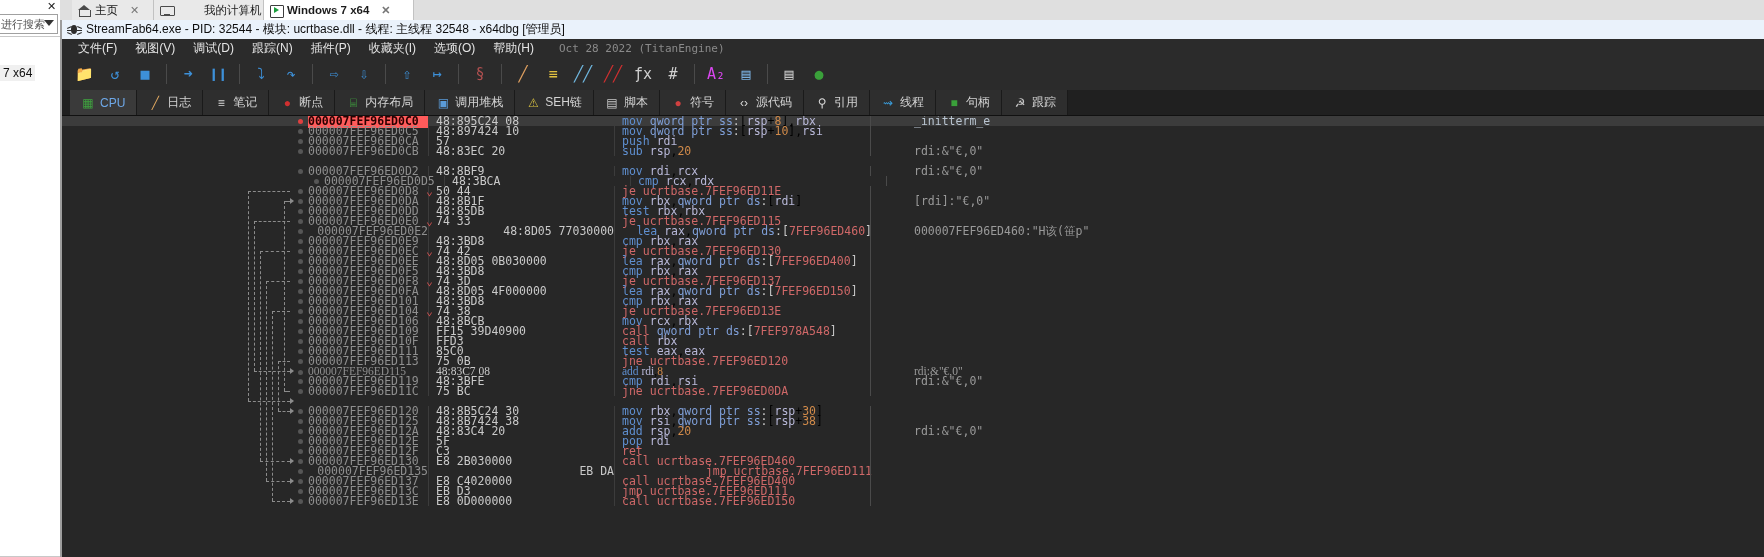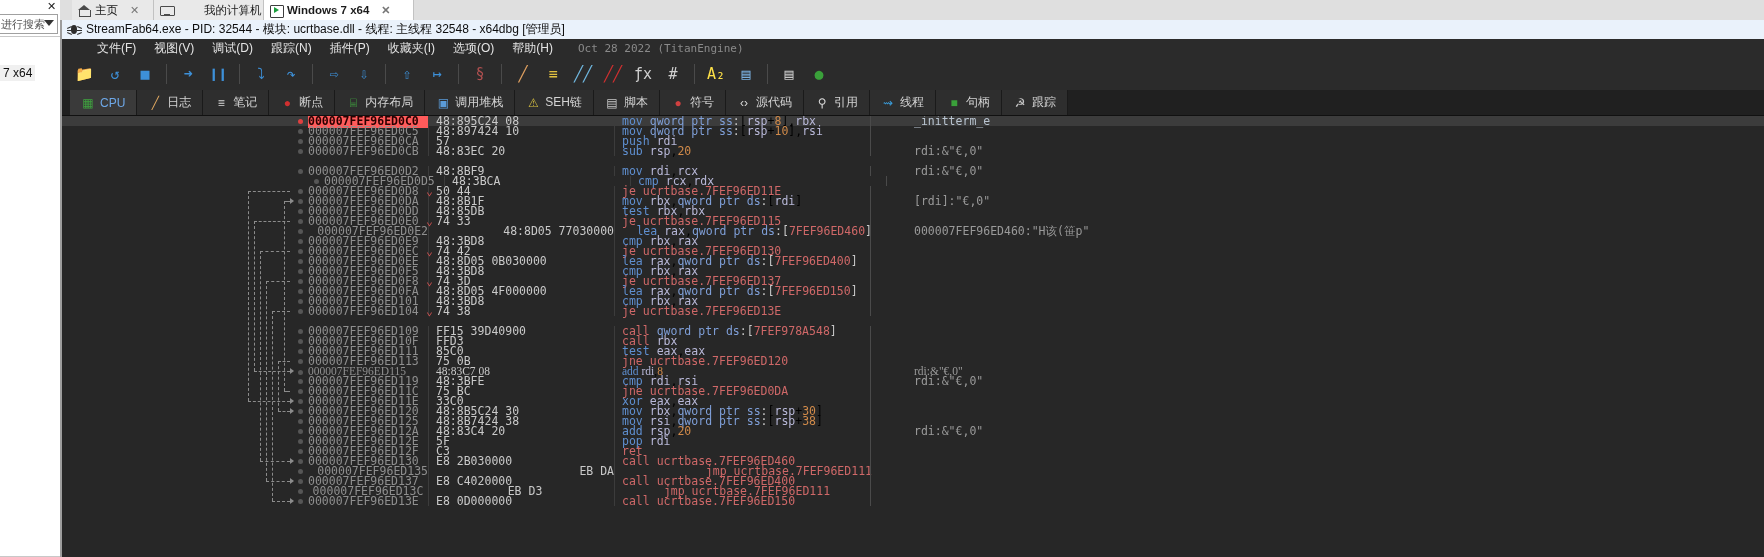--- a/index.html
+++ b/index.html
@@ -120,21 +120,21 @@
   #bug-icon .r1 { right:-0.5px; top:4px; transform: rotate(25deg); }
   #bug-icon .r2 { right:-0.5px; top:7px; }
   #bug-icon .r3 { right:-0.5px; top:10px; transform: rotate(-25deg); }
 
   #menubar {
     position: absolute; left: 0; top: 19px; width: 100%; height: 19px;
     background: #2b2b2b;
     display: flex; align-items: center;
     font-family: "Liberation Sans", sans-serif;
     font-size: 12px; color: #e4e4e4;
-    padding-left: 26px;
+    padding-left: 7px;
   }
   .menu-item { padding: 0 9px; cursor: default; white-space: nowrap; }
   #build-stamp {
     font-family: "DejaVu Sans Mono", monospace;
     font-size: 11px; color: #8a8a8a; margin-left: 16px; white-space: nowrap;
   }
 
   
   #toolbar {
     position: absolute; left: 0; top: 38px; width: 100%; height: 32px;
@@ -341,21 +341,21 @@
         <span class="tbglyph" style="color: rgb(208, 48, 48);">╱╱</span>
       </span>
       <span class="tb">
         <span class="tbglyph" style="color: rgb(207, 207, 207);">ƒx</span>
       </span>
       <span class="tb">
         <span class="tbglyph" style="color: rgb(207, 207, 207);">#</span>
       </span>
       <span class="tbsep"></span>
       <span class="tb">
-        <span class="tbglyph" style="color: #fde047;">A₂</span>
+        <span class="tbglyph" style="color: #d946ef;">A₂</span>
       </span>
       <span class="tb">
         <span class="tbglyph" style="color: rgb(122, 176, 224);">▤</span>
       </span>
       <span class="tbsep"></span>
       <span class="tb">
         <span class="tbglyph" style="color: rgb(200, 200, 200);">▤</span>
       </span>
       <span class="tb">
         <span class="tbglyph" style="color: rgb(58, 160, 58);">●</span>
@@ -654,20 +654,31 @@
         <span class="c-bp"><span class="bpdot"></span></span>
         <span class="c-addr">000007FEF96ED104</span>
         <span class="c-sep1"></span>
         <span class="c-check">⌄</span>
         <span class="c-bytes">74 38</span>
         <span class="c-sep2"></span>
         <span class="c-mnem"><span class="m-jmp">je</span> <span class="addrlit">ucrtbase.7FEF96ED13E</span></span>
         <span class="c-sep3"></span>
         <span class="c-cmt"></span>
       </div>
+      <div class="row" style="top: 200px;">
+        <span class="c-bp"><span class="bpdot"></span></span>
+        <span class="c-addr">000007FEF96ED106</span>
+        <span class="c-sep1"></span>
+        <span class="c-check"></span>
+        <span class="c-bytes">48:8BCB</span>
+        <span class="c-sep2"></span>
+        <span class="c-mnem"><span class="m-mov">mov</span> <span class="reg">rcx</span>,<span class="reg">rbx</span></span>
+        <span class="c-sep3"></span>
+        <span class="c-cmt"></span>
+      </div>
       <div class="row" style="top: 210px;">
         <span class="c-bp"><span class="bpdot"></span></span>
         <span class="c-addr">000007FEF96ED109</span>
         <span class="c-sep1"></span>
         <span class="c-check"></span>
         <span class="c-bytes">FF15 39D40900</span>
         <span class="c-sep2"></span>
         <span class="c-mnem"><span class="m-jmp">call</span> <span class="seg">qword</span> <span class="seg">ptr</span> <span class="seg">ds</span><span class="punct">:</span><span class="punct">[</span><span class="addrlit">7FEF978A548</span><span class="punct">]</span></span>
         <span class="c-sep3"></span>
         <span class="c-cmt"></span>
@@ -731,31 +742,20 @@
         <span class="c-bp"><span class="bpdot"></span></span>
         <span class="c-addr">000007FEF96ED11C</span>
         <span class="c-sep1"></span>
         <span class="c-check"></span>
         <span class="c-bytes">75 BC</span>
         <span class="c-sep2"></span>
         <span class="c-mnem"><span class="m-jmp">jne</span> <span class="addrlit">ucrtbase.7FEF96ED0DA</span></span>
         <span class="c-sep3"></span>
         <span class="c-cmt"></span>
       </div>
-      <div class="row" style="top: 280px;">
-        <span class="c-bp"><span class="bpdot"></span></span>
-        <span class="c-addr">000007FEF96ED11E</span>
-        <span class="c-sep1"></span>
-        <span class="c-check"></span>
-        <span class="c-bytes">33C0</span>
-        <span class="c-sep2"></span>
-        <span class="c-mnem"><span class="m-mov">xor</span> <span class="reg">eax</span>,<span class="reg">eax</span></span>
-        <span class="c-sep3"></span>
-        <span class="c-cmt"></span>
-      </div>
       <div class="row" style="top: 290px;">
         <span class="c-bp"><span class="bpdot"></span></span>
         <span class="c-addr">000007FEF96ED120</span>
         <span class="c-sep1"></span>
         <span class="c-check"></span>
         <span class="c-bytes">48:8B5C24 30</span>
         <span class="c-sep2"></span>
         <span class="c-mnem"><span class="m-mov">mov</span> <span class="reg">rbx</span>,<span class="seg">qword</span> <span class="seg">ptr</span> <span class="seg">ss</span><span class="punct">:</span>[<span class="reg">rsp</span>+<span class="num">30</span>]</span>
         <span class="c-sep3"></span>
         <span class="c-cmt"></span>
@@ -830,21 +830,21 @@
         <span class="c-bp"><span class="bpdot"></span></span>
         <span class="c-addr">000007FEF96ED137</span>
         <span class="c-sep1"></span>
         <span class="c-check"></span>
         <span class="c-bytes">E8 C4020000</span>
         <span class="c-sep2"></span>
         <span class="c-mnem"><span class="m-jmp">call</span> <span class="addrlit">ucrtbase.7FEF96ED400</span></span>
         <span class="c-sep3"></span>
         <span class="c-cmt"></span>
       </div>
-      <div class="row" style="top: 370px; text-align: center;">
+      <div class="row" style="top: 370px;">
         <span class="c-bp"><span class="bpdot"></span></span>
         <span class="c-addr">000007FEF96ED13C</span>
         <span class="c-sep1"></span>
         <span class="c-check"></span>
         <span class="c-bytes">EB D3</span>
         <span class="c-sep2"></span>
         <span class="c-mnem"><span class="m-jmp">jmp</span> <span class="addrlit">ucrtbase.7FEF96ED111</span></span>
         <span class="c-sep3"></span>
         <span class="c-cmt"></span>
       </div>

